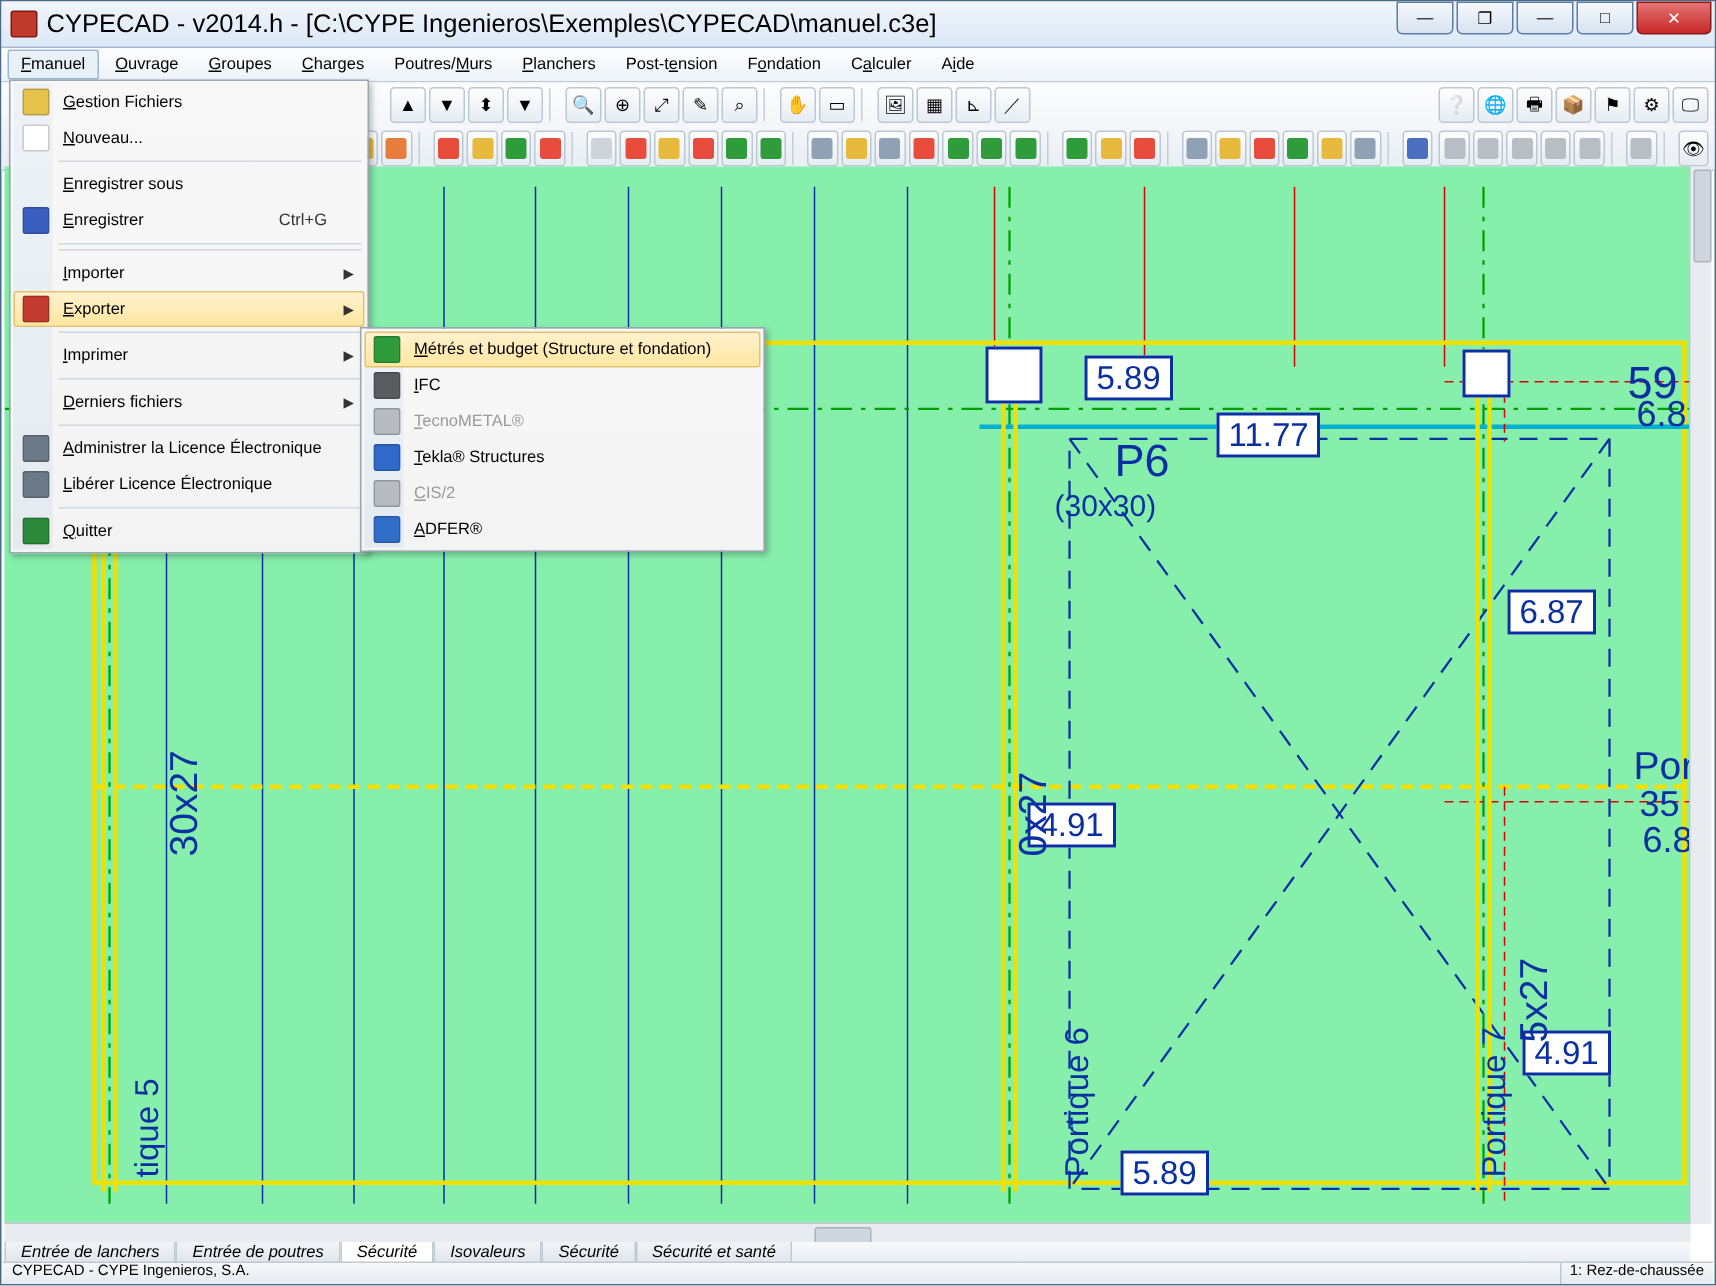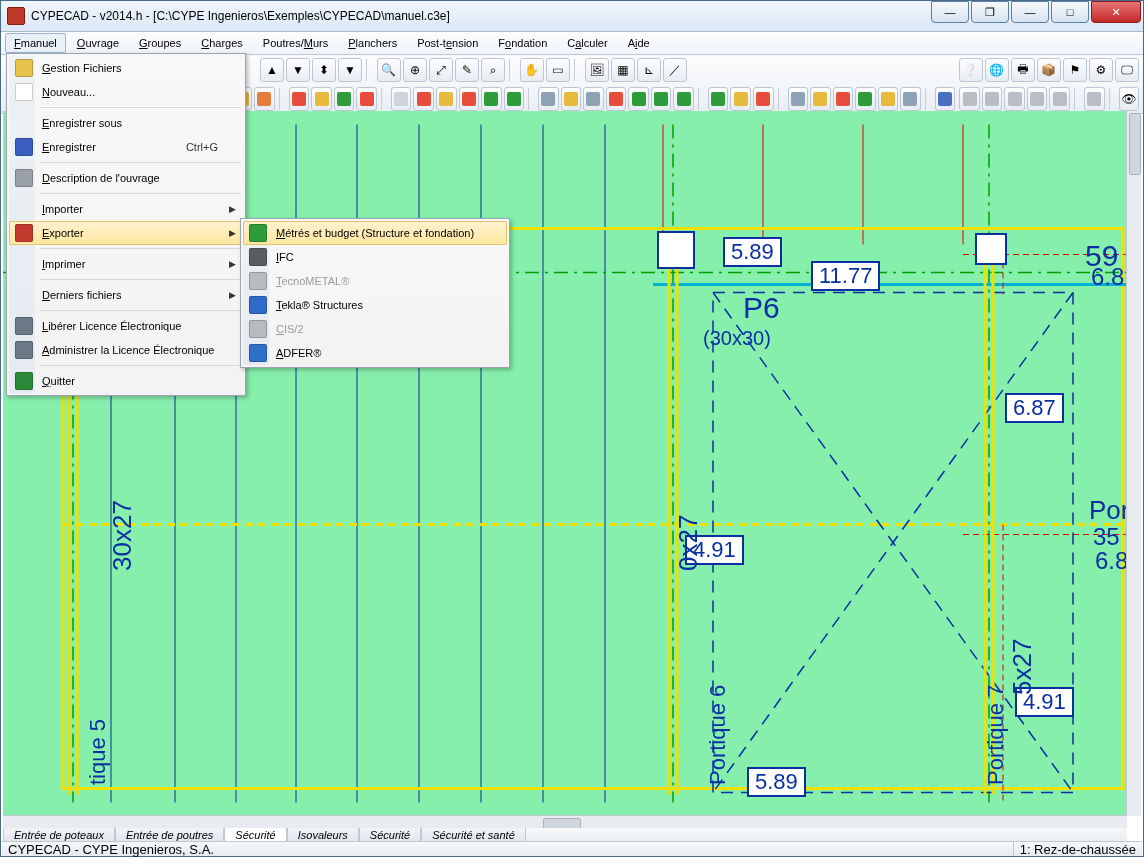--- a/index.html
+++ b/index.html
@@ -1,20 +1,20 @@
 <!DOCTYPE html>
 <html><head>
 <meta charset="utf-8">
 <style>
   html,body{margin:0;padding:0;font-family:Tahoma,Segoe UI,sans-serif;font-size:11px;color:#000;background:#d4e4f7;overflow:hidden;width:1144px;height:857px}
   .win{position:relative;width:1144px;height:857px;border:1px solid #4a6a8a;box-sizing:border-box;background:#fff}
   
   .titlebar{height:30px;background:linear-gradient(#f0f5fb,#dce8f6);border-bottom:1px solid #a6b8cc;display:flex;align-items:center;position:relative}
   .titlebar .appicon{width:16px;height:16px;margin:0 6px;background:#c1392b;border:1px solid #7e1c12;border-radius:2px}
-  .titlebar .title{flex:1;font-size:12px;color:#000}
+  .titlebar .title{flex:1;font-size:17px;color:#000}
   .winbtns{position:absolute;right:2px;top:0;display:flex;gap:2px}
   .winbtn{width:36px;height:20px;border:1px solid #5a7ea5;border-radius:0 0 4px 4px;background:linear-gradient(#f6f8fb,#d6e3f1);display:flex;align-items:center;justify-content:center;font-size:11px}
   .winbtn.close{width:48px;background:linear-gradient(#e57373,#c62828);color:#fff;border-color:#8c1a1a}
   
   .menubar{height:22px;background:linear-gradient(#fdfefe,#eef3f9);border-bottom:1px solid #c0c8d0;display:flex;align-items:center;padding:0 4px;gap:2px}
   .menuitem{padding:3px 8px;border:1px solid transparent;border-radius:2px}
   .menuitem.open{background:#e8f0f8;border-color:#9bb6d6}
   .accel{text-decoration:underline}
   
   .toolbars{background:linear-gradient(#fdfdfe,#e9eef4);border-bottom:1px solid #c0c8d0}
@@ -33,21 +33,21 @@
   .vlabel{position:absolute;color:#0a2fa2;font-size:22px;font-family:Arial,sans-serif;transform:rotate(-90deg);transform-origin:left top;white-space:nowrap}
   .vlabel2{position:absolute;color:#0a2fa2;font-size:26px;font-family:Arial,sans-serif;transform:rotate(-90deg);transform-origin:left top;white-space:nowrap}
   .plabel{position:absolute;color:#0a2fa2;font-size:30px;font-family:Arial,sans-serif}
   .psub{position:absolute;color:#0a2fa2;font-size:20px;font-family:Arial,sans-serif}
   .rshape{position:absolute;border:2px solid #0a2fa2;background:#fff}
   
   .bottomtabs{position:absolute;left:2px;right:16px;bottom:14px;height:14px;display:flex;gap:0;font-size:11px;color:#000;align-items:center;background:linear-gradient(#f8f9fb,#e8ecf1)}
   .btab{padding:0 10px;height:14px;line-height:14px;background:linear-gradient(#f2f4f7,#dfe5ec);border:1px solid #c0c8d0;border-top:none;font-style:italic;position:relative}
   .btab.active{background:#fff;font-style:italic}
   
-  .status{position:absolute;left:1px;right:1px;bottom:0;height:14px;background:linear-gradient(#f6f8fa,#e6ebf0);border-top:1px solid #c0c8d0;display:flex;font-size:13px;color:#000}
+  .status{position:absolute;left:1px;right:1px;bottom:0;height:14px;background:linear-gradient(#f6f8fa,#e6ebf0);border-top:1px solid #c0c8d0;display:flex;font-size:10px;color:#000}
   .status .sleft{flex:1;padding:0 6px}
   .status .sright{border-left:1px solid #c0c8d0;padding:0 6px}
   
   .dropdown{position:absolute;background:linear-gradient(#f8f8f8,#f3f3f3);border:1px solid #9aa6b2;box-shadow:2px 2px 4px rgba(0,0,0,.25);padding:2px 2px}
   .dropdown .iconcol{position:absolute;left:2px;top:2px;bottom:2px;width:26px;background:linear-gradient(#eef2f6,#e4eaf0)}
   .drow{position:relative;height:22px;display:flex;align-items:center;padding-left:32px;padding-right:20px;border:1px solid transparent;border-radius:2px}
   .drow .dicon{position:absolute;left:5px;width:16px;height:16px;border-radius:2px}
   .drow .shortcut{position:absolute;right:24px;color:#333}
   .drow .arrow{position:absolute;right:6px;color:#333;font-size:9px}
   .drow.hover{background:linear-gradient(#fff2cf,#ffe6a0);border-color:#e2c46f}
@@ -300,21 +300,21 @@
       </g>
     </svg>
 
     
     <div class="rshape" style="left:56px;top:120px;width:28px;height:28px"></div>
     <div class="rshape" style="left:654px;top:120px;width:34px;height:34px"></div>
     <div class="rshape" style="left:972px;top:122px;width:28px;height:28px"></div>
 
     
     <div class="mlabel" style="left:720px;top:126px">5.89</div>
-    <div class="mlabel" style="left:808px;top:150px">11.77</div>
+    <div class="mlabel" style="left:808px;top:164px">11.77</div>
     <div class="mlabel" style="left:1002px;top:282px">6.87</div>
     <div class="mlabel" style="left:682px;top:424px">4.91</div>
     <div class="mlabel" style="left:1012px;top:576px">4.91</div>
     <div class="mlabel" style="left:744px;top:656px">5.89</div>
 
     
     <div class="plabel" style="left:1082px;top:128px">59</div>
     <div class="plabel" style="left:1088px;top:152px;font-size:24px">6.8</div>
     <div class="plabel" style="left:1086px;top:384px;font-size:26px">Portique</div>
     <div class="plabel" style="left:1090px;top:412px;font-size:24px">35</div>
@@ -334,21 +334,21 @@
   </div>
 
   <div class="vscroll">
       <div class="thumb"></div>
     </div>
   <div class="hscroll">
       <div class="thumb"></div>
     </div>
 
   <div class="bottomtabs">
-    <div class="btab">Entrée de poteaux</div>
+    <div class="btab">Entrée de lanchers</div>
     <div class="btab">Entrée de poutres</div>
     <div class="btab active">Sécurité</div>
     <div class="btab">Isovaleurs</div>
     <div class="btab">Sécurité</div>
     <div class="btab">Sécurité et santé</div>
   </div>
 
   <div class="status">
     <div class="sleft">CYPECAD - CYPE Ingenieros, S.A.</div>
     <div class="sright">1: Rez-de-chaussée</div>
@@ -368,24 +368,20 @@
       <div class="drow">
         <div class="dicon"></div>
         <span><span class="accel">E</span>nregistrer sous</span>
       </div>
       <div class="drow">
         <div class="dicon" style="background: rgb(58, 95, 192); border: 1px solid rgba(0, 0, 0, 0.2);"></div>
         <span><span class="accel">E</span>nregistrer</span>
         <span class="shortcut">Ctrl+G</span>
       </div>
       <div class="dsep"></div>
-      <div class="drow">
-        <div class="dicon" style="background: rgb(154, 160, 170); border: 1px solid rgba(0, 0, 0, 0.2);"></div>
-        <span><span class="accel">D</span>escription de l'ouvrage</span>
-      </div>
       <div class="dsep"></div>
       <div class="drow">
         <div class="dicon"></div>
         <span><span class="accel">I</span>mporter</span>
         <span class="arrow">▶</span>
       </div>
       <div class="drow hover">
         <div class="dicon" style="background: rgb(195, 58, 47); border: 1px solid rgba(0, 0, 0, 0.2);"></div>
         <span><span class="accel">E</span>xporter</span>
         <span class="arrow">▶</span>
@@ -398,25 +394,25 @@
       </div>
       <div class="dsep"></div>
       <div class="drow">
         <div class="dicon"></div>
         <span><span class="accel">D</span>erniers fichiers</span>
         <span class="arrow">▶</span>
       </div>
       <div class="dsep"></div>
       <div class="drow">
         <div class="dicon" style="background: rgb(107, 120, 133); border: 1px solid rgba(0, 0, 0, 0.2);"></div>
+        <span><span class="accel">A</span>dministrer la Licence Électronique</span>
+      </div>
+      <div class="drow">
+        <div class="dicon" style="background: rgb(107, 120, 133); border: 1px solid rgba(0, 0, 0, 0.2);"></div>
         <span><span class="accel">L</span>ibérer Licence Électronique</span>
-      </div>
-      <div class="drow">
-        <div class="dicon" style="background: rgb(107, 120, 133); border: 1px solid rgba(0, 0, 0, 0.2);"></div>
-        <span><span class="accel">A</span>dministrer la Licence Électronique</span>
       </div>
       <div class="dsep"></div>
       <div class="drow">
         <div class="dicon" style="background: rgb(42, 138, 58); border: 1px solid rgba(0, 0, 0, 0.2);"></div>
         <span><span class="accel">Q</span>uitter</span>
       </div>
     </div>
 
   <div class="dropdown" id="exporter-dd" style="left: 239px; top: 217px; width: 264px;">
     <div class="iconcol"></div>

